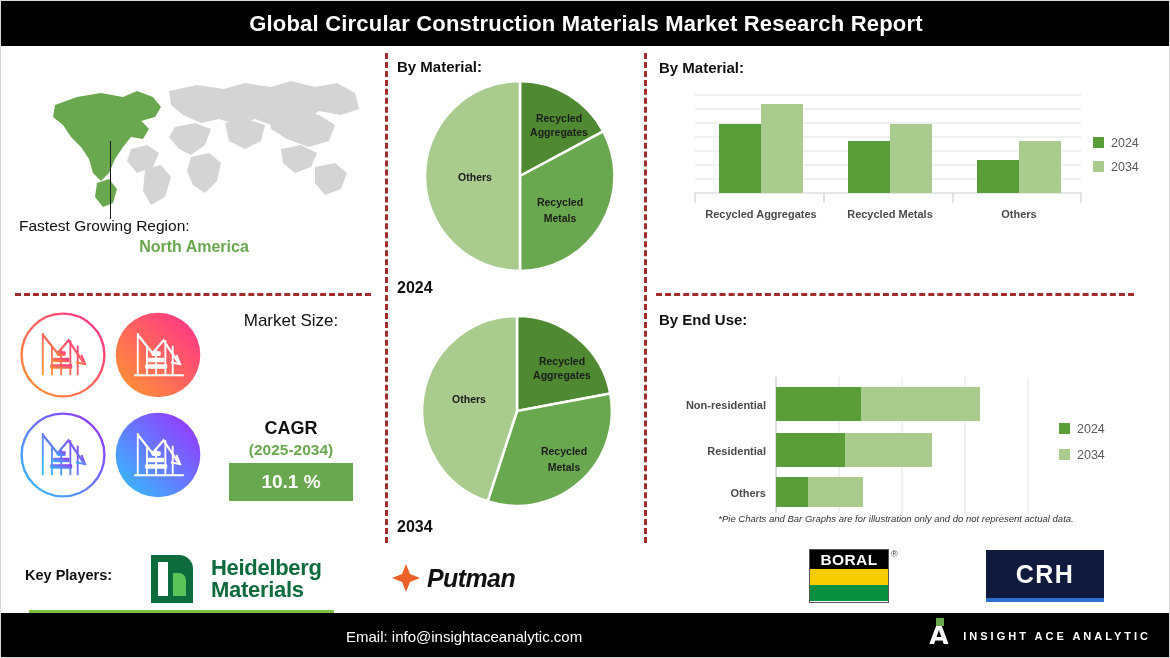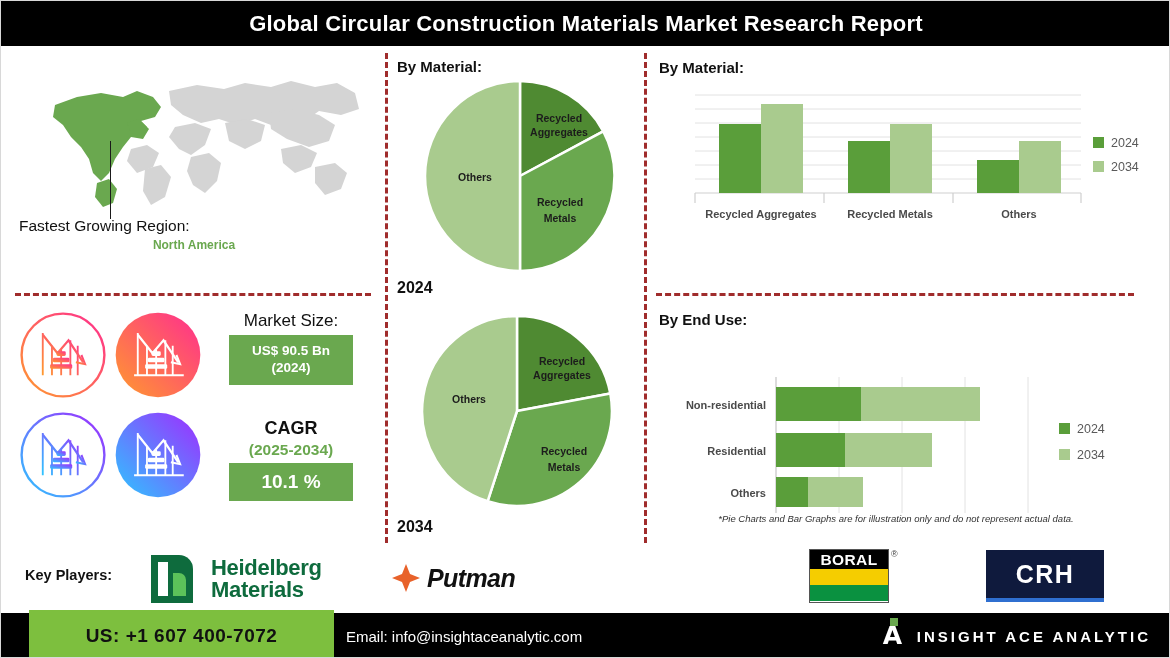--- a/index.html
+++ b/index.html
@@ -53,21 +53,21 @@
     width: 0; height: 78px; border-left: 1.4px solid #1a1a1a;
   }
   .fastest-label {
     position: absolute; left: 18px; top: 216px;
     width: 350px;
     font-size: 15.5px; font-weight: normal; color: #111;
   }
   .fastest-value {
     position: absolute; left: 18px; top: 237px;
     width: 350px; text-align: center;
-    font-size: 12px; font-weight: bold; color: #6aa84f;
+    font-size: 16px; font-weight: bold; color: #6aa84f;
   }
 
   
   .icon-grid {
     position: absolute; left: 16px; top: 308px;
     width: 190px; height: 205px;
     display: grid;
     grid-template-columns: 95px 95px;
     grid-template-rows: 100px 100px;
   }
@@ -202,21 +202,21 @@
   .brand-mark { position: relative; width: 22px; height: 30px; }
   .brand-a {
     color: #ffffff; font-size: 25px; font-weight: bold;
     line-height: 30px; font-family: "DejaVu Sans", sans-serif;
   }
   .brand-dot {
     position: absolute; left: 7px; top: -3px;
     width: 8px; height: 8px; background: #6aa84f;
   }
   .brand-text {
-    color: #ffffff; font-size: 15px; font-weight: bold; letter-spacing: 3px; text-align: center;
+    color: #ffffff; font-size: 11px; font-weight: bold; letter-spacing: 3px; text-align: center;
   }
 </style>
 </head>
 <body>
 
 <div id="page">
 
   <div class="titlebar">
     <div class="title">Global Circular Construction Materials Market Research Report</div>
   </div>
@@ -336,24 +336,20 @@
         <g fill="#ffffff">
           <rect x="36" y="60" width="24" height="5" rx="1.5"></rect>
           <rect x="39" y="53" width="18" height="5" rx="1.5"></rect>
           <rect x="43" y="46" width="10" height="5" rx="1.5"></rect>
         </g>
       </svg>
     </div>
   </div>
 
   <div class="ms-title">Market Size:</div>
-  <div class="ms-box">
-    <span>US$ 90.5 Bn</span>
-    <span>(2024)</span>
-  </div>
   <div class="cagr-title">CAGR</div>
   <div class="cagr-years">(2025-2034)</div>
   <div class="cagr-box">
     <span>10.1 %</span>
   </div>
 
   <div class="sec-head" style="left:396px; top:57px;">By Material:</div>
 
   <div class="pie-wrap" style="left:422px; top:78px;">
     <svg width="194" height="194" viewBox="0 0 194 194">
@@ -505,21 +501,20 @@
   <div class="logo" style="left:808px; top:548px;">
     <div class="boral-box">
       <div class="boral-top">BORAL</div>
       <div class="boral-mid"></div>
       <div class="boral-bot"></div>
     </div>
     <div class="boral-reg">®</div>
   </div>
 
   <div class="footer"></div>
-  <div class="footer-phone">US: +1 607 400-7072</div>
   <div class="footer-email">Email: info@insightaceanalytic.com</div>
   <div class="brand">
     <div class="brand-mark">
       <div class="brand-dot"></div>
       <div class="brand-a">A</div>
     </div>
     <div class="brand-text">INSIGHT ACE ANALYTIC</div>
   </div>
 
 </div>

